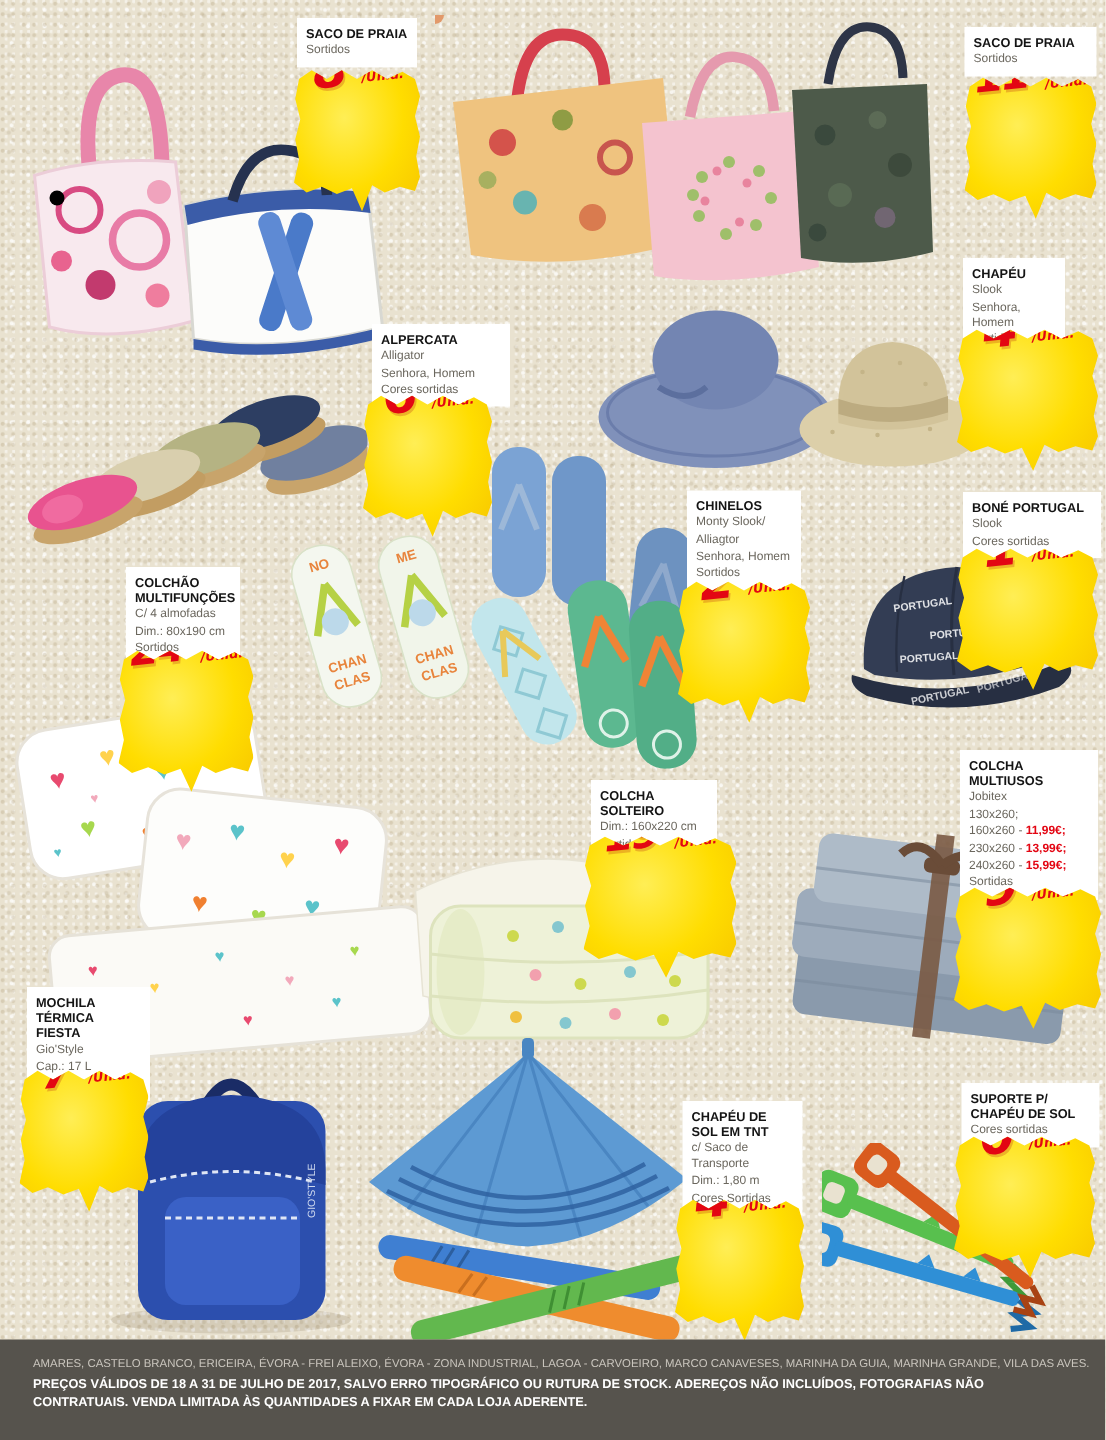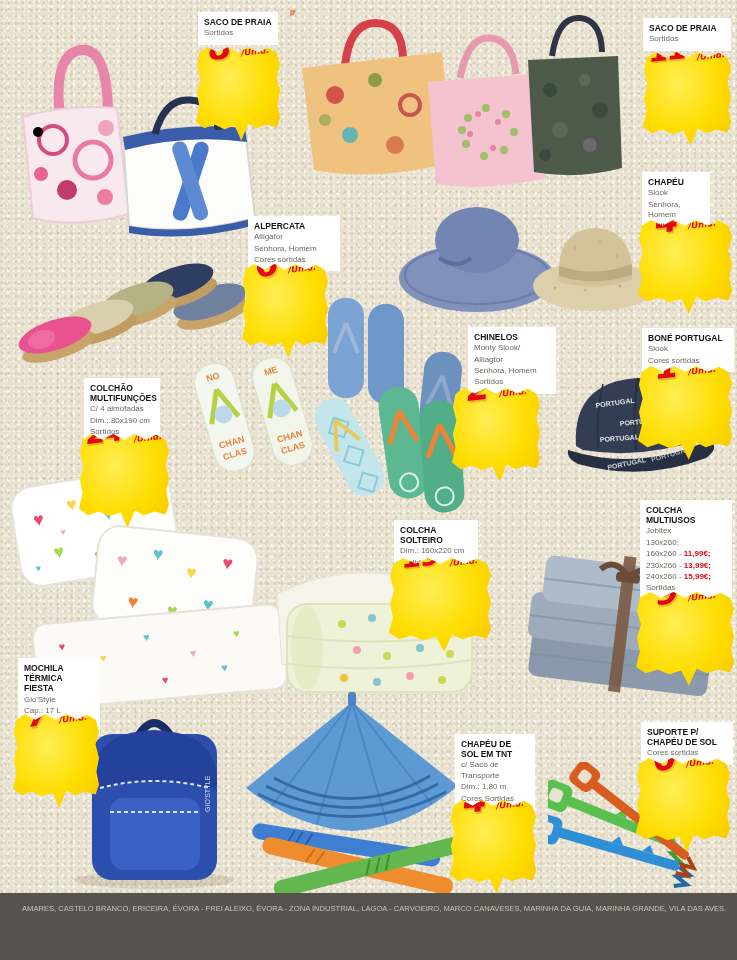--- a/index.html
+++ b/index.html
@@ -431,21 +431,21 @@
           <span class="p-col">
             <span class="p-rest">,99€</span>
             <span class="p-unit">/Unid.</span>
           </span>
         </div>
     </div>
   </section>
 
   
   <section class="card">
-    <div class="lbox" style="left:468px;top:327px;width:88px">
+    <div class="lbox" style="left:458px;top:327px;width:76px">
       <div class="ltitle">CHINELOS</div>
       <div class="detail">Monty Slook/</div>
       <div class="detail">Alliagtor</div>
       <div class="detail">Senhora, Homem</div>
       <div class="detail">Sortidos</div>
     </div>
     <div class="tag" style="left:452px;top:386px;width:88px;height:60px">
       <div class="price-row">
           <span class="p-int">2</span>
           <span class="p-col">
@@ -584,15 +584,16 @@
             <span class="p-rest">,99€</span>
             <span class="p-unit">/Unid.</span>
           </span>
         </div>
     </div>
   </section>
 
   
   <footer class="footer">
     <div class="f2">AMARES, CASTELO BRANCO, ERICEIRA, ÉVORA - FREI ALEIXO, ÉVORA - ZONA INDUSTRIAL, LAGOA - CARVOEIRO, MARCO CANAVESES, MARINHA DA GUIA, MARINHA GRANDE, VILA DAS AVES.</div>
+    <div class="f3">PREÇOS VÁLIDOS DE 18 A 31 DE JULHO DE 2017, SALVO ERRO TIPOGRÁFICO OU RUTURA DE STOCK. ADEREÇOS NÃO INCLUÍDOS, FOTOGRAFIAS NÃO CONTRATUAIS. VENDA LIMITADA ÀS QUANTIDADES A FIXAR EM CADA LOJA ADERENTE.</div>
   </footer>
 
 </div>
 
 </body></html>

